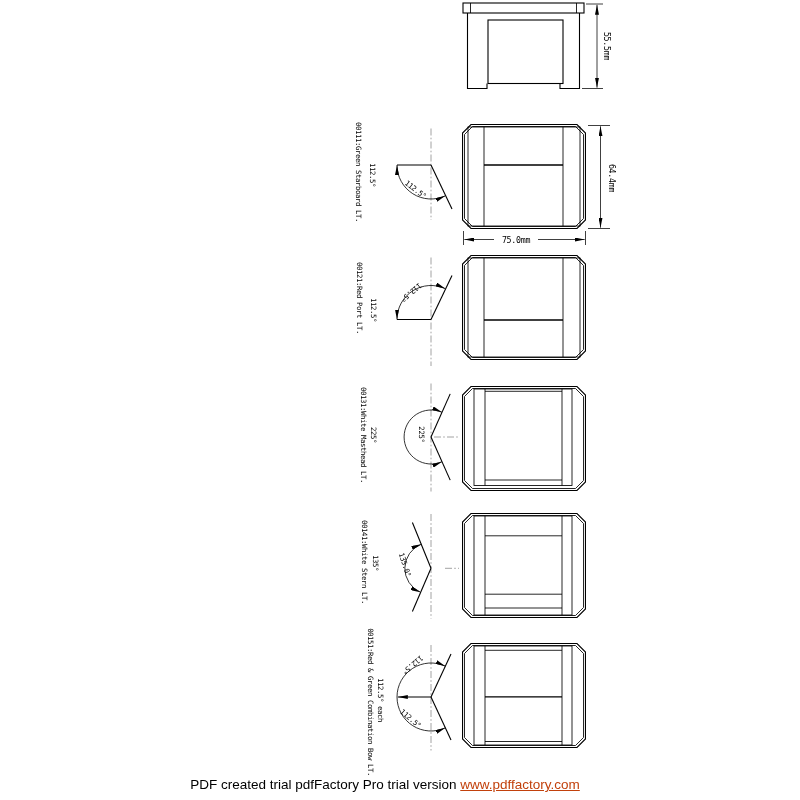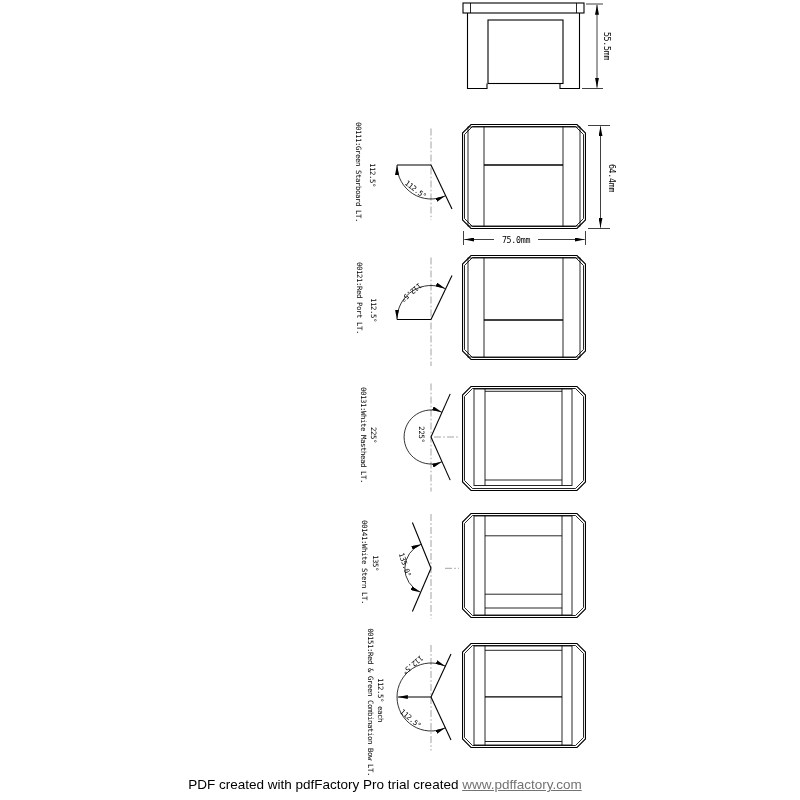--- a/index.html
+++ b/index.html
@@ -13,21 +13,21 @@
   .dim  {stroke:#000;stroke-width:0.75;fill:none;}
   .ray  {stroke:#000;stroke-width:1.1;fill:none;}
   .arc  {stroke:#000;stroke-width:0.8;fill:none;}
   .cl   {stroke:#8a8a8a;stroke-width:0.8;fill:none;stroke-dasharray:7 2.2 1.6 2.2;}
   text{font-family:"DejaVu Sans Mono",monospace;fill:#000;text-anchor:middle;}
   .lbl {font-size:7.3px;letter-spacing:-0.4px;}
   .arct{font-size:7.3px;letter-spacing:-0.3px;}
   .dimt{font-size:8.3px;letter-spacing:-0.3px;}
   .footer{position:absolute;top:777px;left:385px;transform:translateX(-50%);
           white-space:nowrap;font-size:13.5px;color:#000;}
-  .footer a{color:#737373;text-decoration:underline;}
+  .footer a{color:#c2410c;text-decoration:underline;}
 </style>
 </head>
 <body>
 
 <div class="page">
 <svg width="800" height="800" viewBox="0 0 800 800">
   <defs>
     <marker id="arr" viewBox="0 0 10 4" refX="10" refY="2" markerWidth="10" markerHeight="4" markerUnits="userSpaceOnUse" orient="auto-start-reverse">
       <path d="M0,0 L10,2 L0,4 Z" fill="#000"></path>
     </marker>
@@ -141,15 +141,15 @@
     </g>
     <use href="#lightcase" x="462" y="643"></use>
     <rect x="474" y="646" width="98" height="99" class="thin"></rect>
     <path class="thin" d="M485,646 V745 M562,646 V745"></path>
     <path class="thin" d="M485,650.3 H562 M485,741.5 H562"></path>
     <path class="seam" d="M485,696.8 H562"></path>
   </g>
 </svg>
 
 <div class="footer">
-  <span>PDF created with pdfFactory Pro trial created </span><a href="#">www.pdffactory.com</a>
+  <span>PDF created trial pdfFactory Pro trial version </span><a href="#">www.pdffactory.com</a>
 </div>
 </div>
 
 </body></html>

